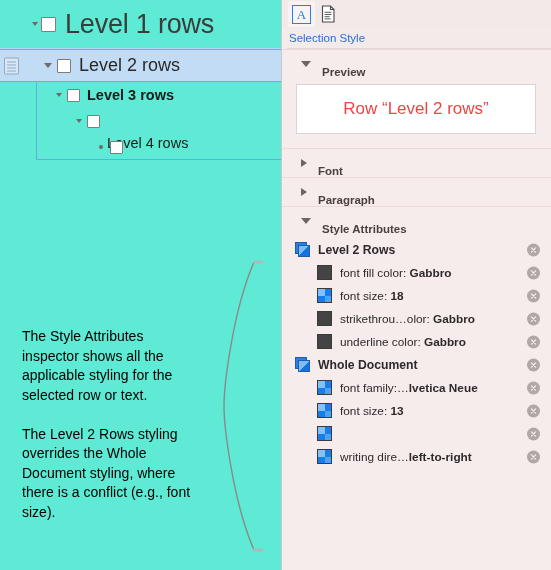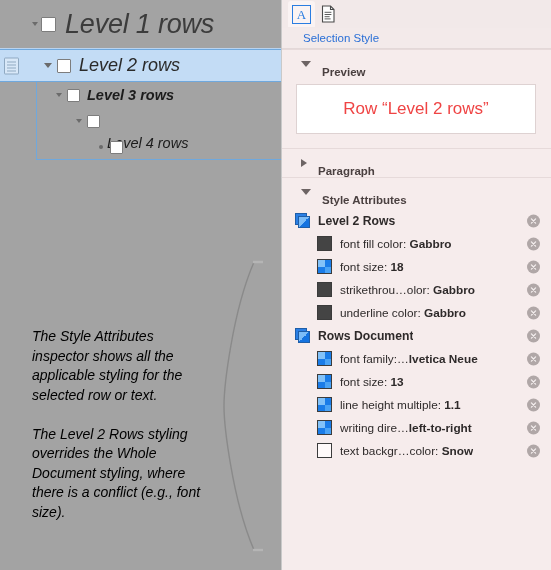--- a/index.html
+++ b/index.html
@@ -14,24 +14,23 @@
     position: relative;
     width: 551px; height: 570px;
     display: flex;
   }
 
   
   .left-pane {
     position: relative;
     width: 281px;
     height: 570px;
-    background: #a3a3a3;
+    background: #5eead4;
     overflow: hidden;
     flex: 0 0 281px;
-    font-style: italic;
   }
   .pane-divider {
     position: absolute;
     left: 281px; top: 0;
     width: 1px; height: 570px;
     background: #c9c9c9;
     z-index: 20;
   }
 
   .outline-row {
@@ -150,21 +149,21 @@
     margin-right: 7px;
     flex: 0 0 auto;
     border-radius: 1px;
   }
   .row-l1 .cbox { width: 13px; height: 13px; margin-right: 9px; }
   .row-l2 .cbox { width: 12px; height: 12px; margin-right: 8px; }
 
   
   .annot {
     position: absolute;
-    left: 32px;
+    left: 22px;
     top: 327px;
     width: 180px;
     font-size: 14px;
     line-height: 19.5px;
     color: #000;
   }
   .annot p { margin: 0; }
   .annot p.gap { margin-top: 19.5px; }
 
   
@@ -208,25 +207,26 @@
     font-weight: 400;
     display: flex; align-items: center; justify-content: center;
     line-height: 1;
     font-family: "Liberation Serif", serif;
   }
   .tab-doc-glyph { position: relative; width: 15px; height: 18px; }
 
   .sel-style-label {
     height: 20px;
     line-height: 20px;
-    padding-left: 22px;
+    padding-left: 2px;
     font-size: 11.5px;
     color: #2a6fd6;
     background: #f3eaea;
     border-bottom: 1px solid #e3d8d8;
+    margin-left: 6px;
   }
 
   .section-head {
     position: relative;
     height: 29px;
     display: flex;
     align-items: center;
     padding-left: 20px;
     border-top: 1px solid #e6dada;
     box-sizing: border-box;
@@ -430,20 +430,24 @@
     <div class="section-head">
       <span class="sec-tri open"></span>
       <span class="sec-label">Preview</span>
     </div>
     <div class="preview-body">
       <div class="preview-box">
         <span class="preview-text">Row “Level 2 rows”</span>
       </div>
     </div>
 
+    <div class="section-head">
+      <span class="sec-tri closed"></span>
+      <span class="sec-label">Font</span>
+    </div>
 
     <div class="section-head">
       <span class="sec-tri closed"></span>
       <span class="sec-label">Paragraph</span>
     </div>
 
 
     <div class="section-head">
       <span class="sec-tri open"></span>
       <span class="sec-label">Style Attributes</span>
@@ -507,21 +511,21 @@
               <path d="M2.4 2.4 L6.6 6.6 M6.6 2.4 L2.4 6.6" stroke="#f4eeee" stroke-width="1.3" stroke-linecap="round"></path>
             </svg>
         </span>
       </div>
 
       <div class="attr-row group">
         <span class="icon-layers">
             <span class="back"></span>
             <span class="front"></span>
           </span>
-        <span class="attr-text">Rows Document</span>
+        <span class="attr-text">Whole Document</span>
         <span class="del-btn">
           <svg width="9" height="9" viewBox="0 0 9 9">
               <path d="M2.4 2.4 L6.6 6.6 M6.6 2.4 L2.4 6.6" stroke="#f4eeee" stroke-width="1.3" stroke-linecap="round"></path>
             </svg>
         </span>
       </div>
 
       <div class="attr-row child">
         <span class="icon-checker">
             <span></span>
@@ -552,21 +556,20 @@
         </span>
       </div>
 
       <div class="attr-row child">
         <span class="icon-checker">
             <span></span>
             <span></span>
             <span></span>
             <span></span>
           </span>
-        <span class="attr-text"><span>line height multiple: </span><b>1.1</b></span>
         <span class="del-btn">
           <svg width="9" height="9" viewBox="0 0 9 9">
               <path d="M2.4 2.4 L6.6 6.6 M6.6 2.4 L2.4 6.6" stroke="#f4eeee" stroke-width="1.3" stroke-linecap="round"></path>
             </svg>
         </span>
       </div>
 
       <div class="attr-row child">
         <span class="icon-checker">
             <span></span>
@@ -575,25 +578,16 @@
             <span></span>
           </span>
         <span class="attr-text"><span>writing dire…</span><b>left-to-right</b></span>
         <span class="del-btn">
           <svg width="9" height="9" viewBox="0 0 9 9">
               <path d="M2.4 2.4 L6.6 6.6 M6.6 2.4 L2.4 6.6" stroke="#f4eeee" stroke-width="1.3" stroke-linecap="round"></path>
             </svg>
         </span>
       </div>
 
-      <div class="attr-row child">
-        <span class="icon-swatch snow"></span>
-        <span class="attr-text"><span>text backgr…color: </span><b>Snow</b></span>
-        <span class="del-btn">
-          <svg width="9" height="9" viewBox="0 0 9 9">
-              <path d="M2.4 2.4 L6.6 6.6 M6.6 2.4 L2.4 6.6" stroke="#f4eeee" stroke-width="1.3" stroke-linecap="round"></path>
-            </svg>
-        </span>
-      </div>
 
     </div>
   </div>
 </div>
 
 </body></html>

